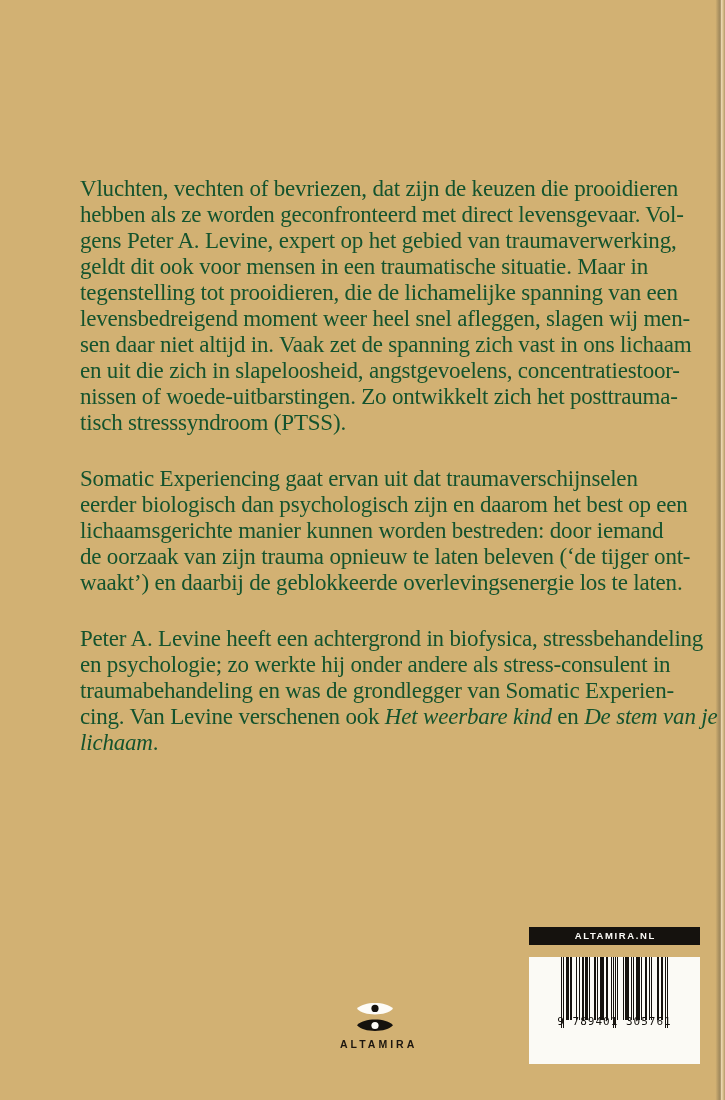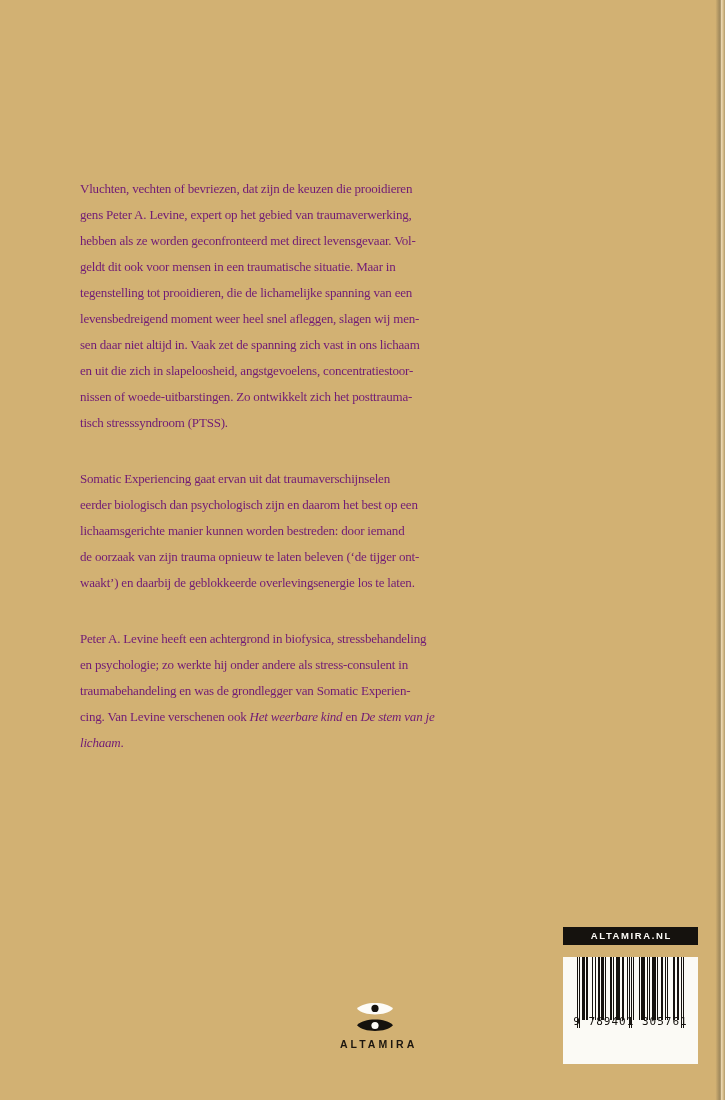--- a/index.html
+++ b/index.html
@@ -4,41 +4,41 @@
 <style>
   html,body{margin:0;padding:0;background:#8a8a8a;}
   .stage{
     position:relative;width:725px;height:1100px;margin:0 auto;
     background:#d2b173;overflow:hidden;
     font-family:"Liberation Serif", serif;
   }
   
   .body-text{
     position:absolute;left:80px;top:176px;width:582px;
-    font-size:13px;line-height:26px;letter-spacing:-0.2px;
-    color:#701a75;
+    font-size:23px;line-height:26px;letter-spacing:-0.2px;
+    color:#14532d;
   }
   .para{margin:0 0 30px 0;}
   .para:last-child{margin-bottom:0;}
   .line{white-space:nowrap;}
   .line em{font-style:italic;}
   
   .logo{
     position:absolute;left:337px;top:1000px;width:76px;
     text-align:center;color:#1c160f;
   }
   .logo svg{display:block;margin:0 auto;}
   .logo-name{
     margin-top:4px;
     font-family:"Liberation Sans", sans-serif;
     font-size:10.5px;font-weight:700;letter-spacing:3px;text-indent:3px;
   }
   
   .barcode-block{
-    position:absolute;left:563px;top:927px;width:135px;
+    position:absolute;left:529px;top:927px;width:171px;
     font-family:"Liberation Sans", sans-serif;
   }
   .band{
     background:#15120e;color:#fdfcf8;height:18px;line-height:18px;
     text-align:center;font-size:9.5px;font-weight:700;
     letter-spacing:1.6px;text-indent:1.6px;
   }
   .white-box{
     background:#fbfaf5;height:107px;text-align:center;
   }
@@ -60,22 +60,22 @@
   }
 </style>
 </head>
 <body>
 
 <div class="stage">
 
   <div class="body-text">
       <div class="para">
         <div class="line"><span>Vluchten, vechten of bevriezen, dat zijn de keuzen die prooidieren</span></div>
+        <div class="line"><span>hebben als ze worden geconfronteerd met direct levensgevaar. Vol-</span></div>
         <div class="line"><span>gens Peter A. Levine, expert op het gebied van traumaverwerking,</span></div>
-        <div class="line"><span>hebben als ze worden geconfronteerd met direct levensgevaar. Vol-</span></div>
         <div class="line"><span>geldt dit ook voor mensen in een traumatische situatie. Maar in</span></div>
         <div class="line"><span>tegenstelling tot prooidieren, die de lichamelijke spanning van een</span></div>
         <div class="line"><span>levensbedreigend moment weer heel snel afleggen, slagen wij men-</span></div>
         <div class="line"><span>sen daar niet altijd in. Vaak zet de spanning zich vast in ons lichaam</span></div>
         <div class="line"><span>en uit die zich in slapeloosheid, angstgevoelens, concentratiestoor-</span></div>
         <div class="line"><span>nissen of woede-uitbarstingen. Zo ontwikkelt zich het posttrauma-</span></div>
         <div class="line"><span>tisch stresssyndroom (PTSS).</span></div>
       </div>
       <div class="para">
         <div class="line"><span>Somatic Experiencing gaat ervan uit dat traumaverschijnselen</span></div>

